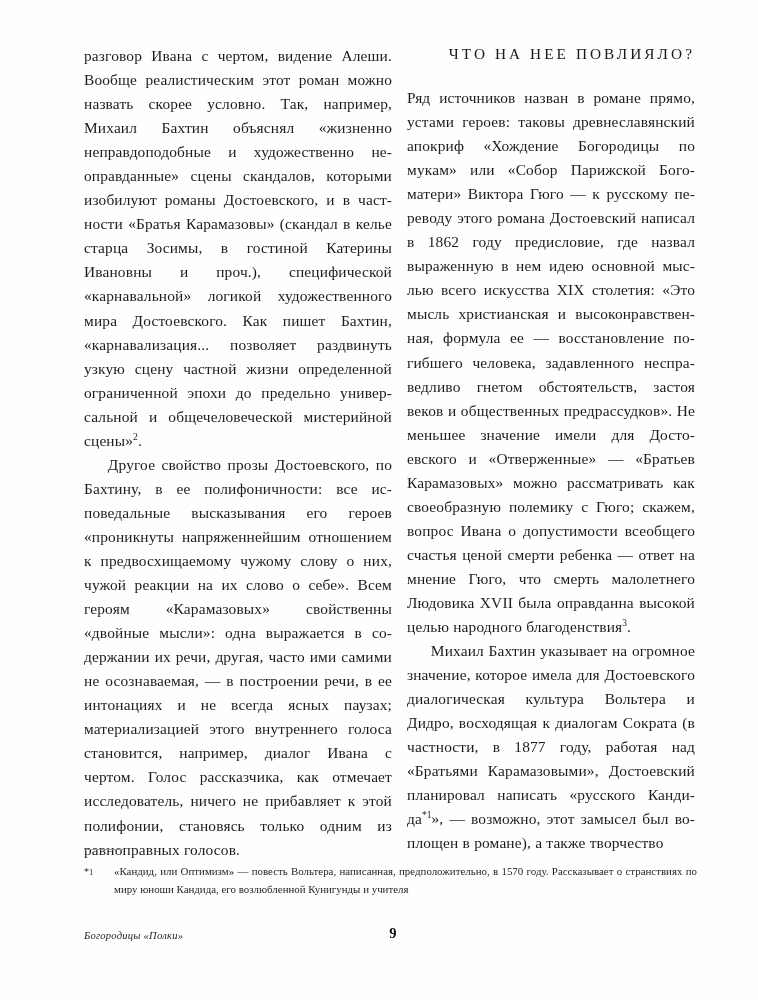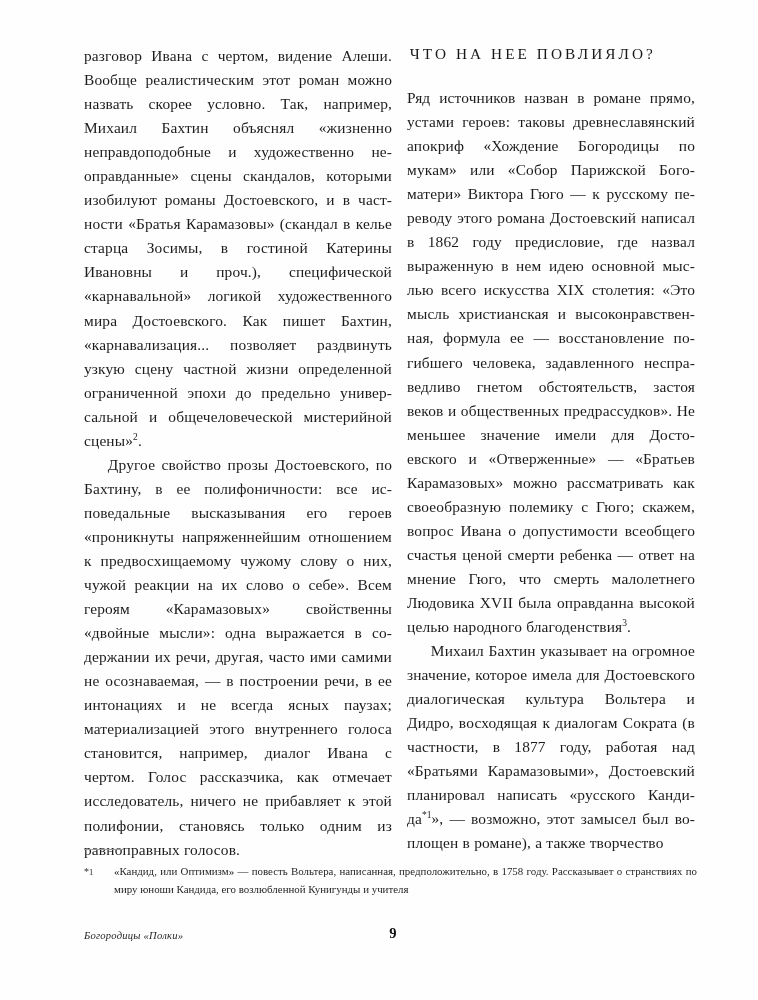--- a/index.html
+++ b/index.html
@@ -56,21 +56,21 @@
   }
   p.body-par.indent {
     text-indent: 1.55em;
   }
 
   .section-head {
     margin: 0 0 22px 0;
     font-size: 15.3px;
     line-height: 20px;
     letter-spacing: 0.20em;
-    text-align: left;
+    text-align: right;
     font-weight: 400;
     text-transform: uppercase;
     color: #18181a;
     padding-left: 0.18em;
   }
 
   sup.fn {
     font-size: 0.62em;
     vertical-align: super;
     line-height: 0;
@@ -150,19 +150,19 @@
       <p class="body-par"><span>Ряд источников назван в романе прямо, устами героев: таковы древнеславян­ский апокриф «Хождение Богородицы по мукам» или «Собор Парижской Бого­матери» Виктора Гюго — к русскому пе­реводу этого романа Достоевский напи­сал в 1862 году предисловие, где назвал выраженную в нем идею основной мыс­лью всего искусства XIX столетия: «Это мысль христианская и высоконравствен­ная, формула ее — восстановление по­гибшего человека, задавленного неспра­ведливо гнетом обстоятельств, застоя веков и общественных предрассудков». Не меньшее значение имели для Досто­евского и «Отверженные» — «Братьев Карамазовых» можно рассматривать как своеобразную полемику с Гюго; скажем, вопрос Ивана о допустимости всеобщего счастья ценой смерти ребенка — ответ на мнение Гюго, что смерть малолетнего Людовика XVII была оправданна высо­кой целью народного благоденствия</span><sup class="fn">3</sup><span>.</span></p>
       <p class="body-par indent"><span>Михаил Бахтин указывает на огром­ное значение, которое имела для Достоев­ского диалогическая культура Вольтера и Дидро, восходящая к диалогам Сократа (в частности, в 1877 году, работая над «Братьями Карамазовыми», Достоевский планировал написать «русского Канди­да</span><sup class="fn">*1</sup><span>», — возможно, этот замысел был во­площен в романе), а также творчество</span></p>
     </div>
 
   </div>
 
   <div class="footnote-rule"></div>
 
   <div class="footnote">
     <div class="footnote-marker"><span class="star">*</span><span>1</span></div>
-    <div class="footnote-text">«Кандид, или Оптимизм» — повесть Вольтера, написанная, предположительно, в 1758 году. Рассказывает о странствиях по миру юноши Кандида, его возлюбленной Кунигунды и учителя</div>
+    <div class="footnote-text">«Кандид, или Оптимизм» — повесть Вольтера, написанная, предположительно, в 1570 году. Рассказывает о странствиях по миру юноши Кандида, его возлюбленной Кунигунды и учителя</div>
   </div>
 
   <div class="footer-left">Богородицы «Полки»</div>
   <div class="page-number">9</div>
 
 </div>
 
 </body></html>

